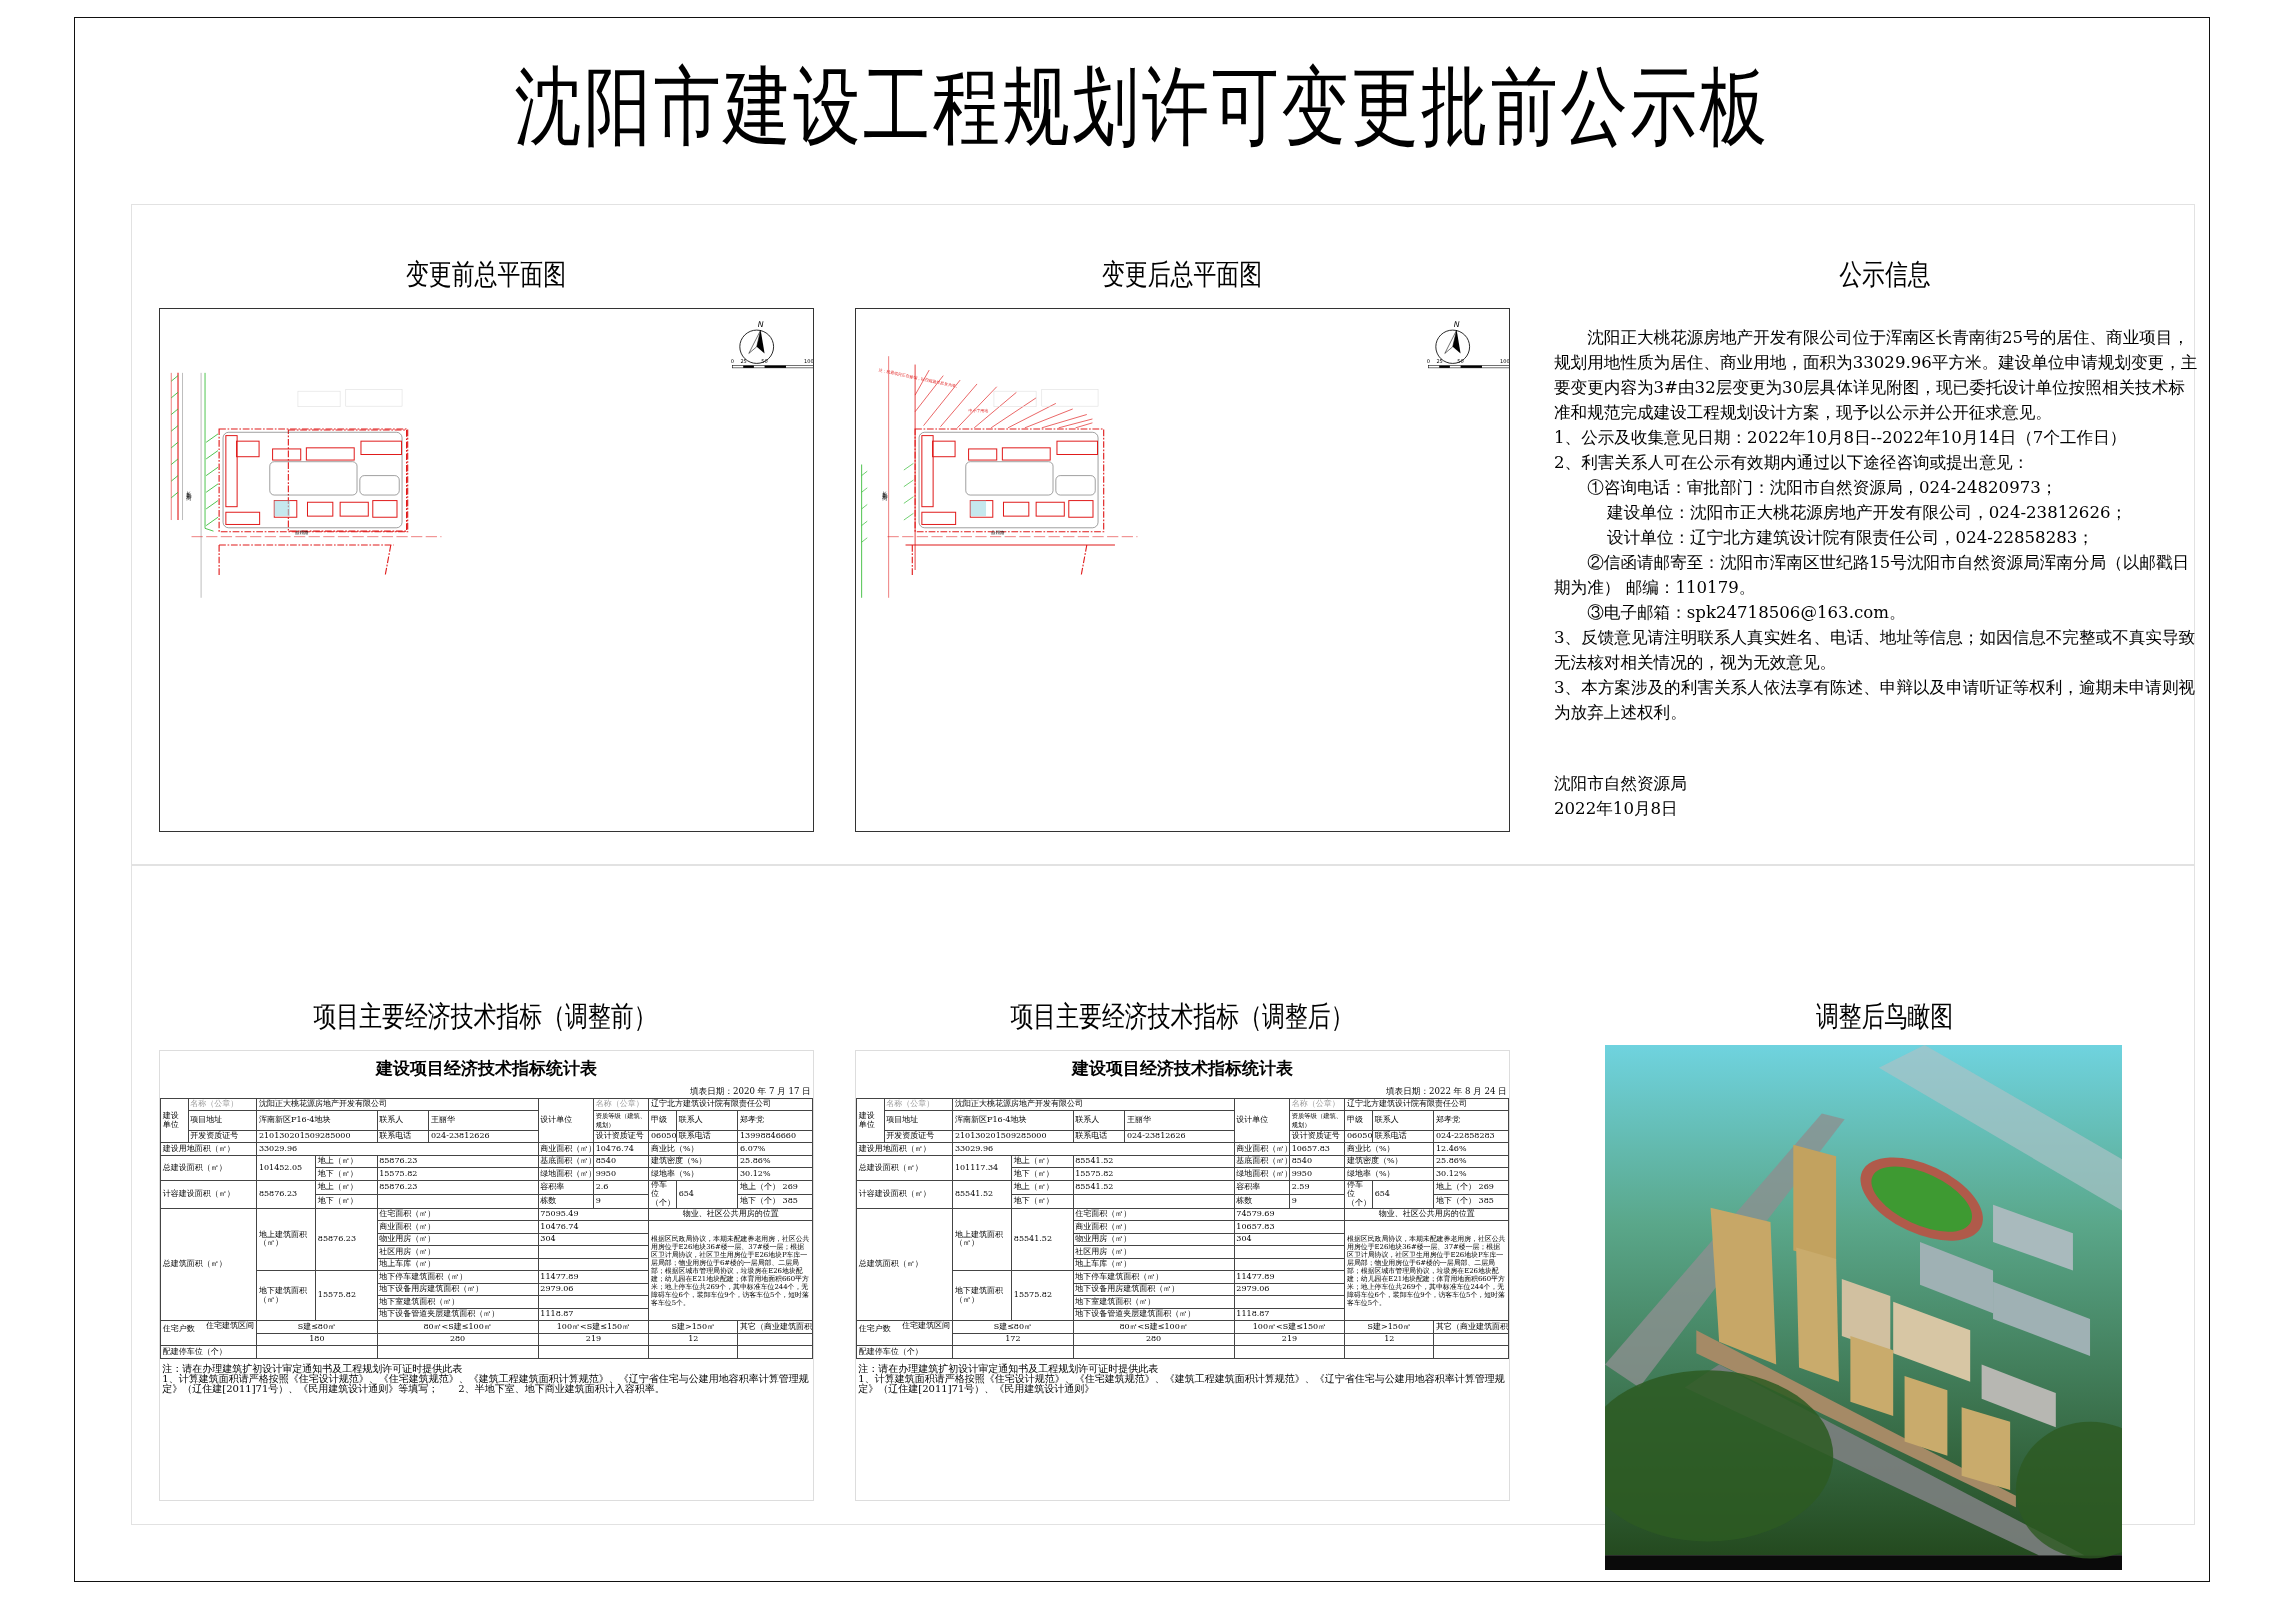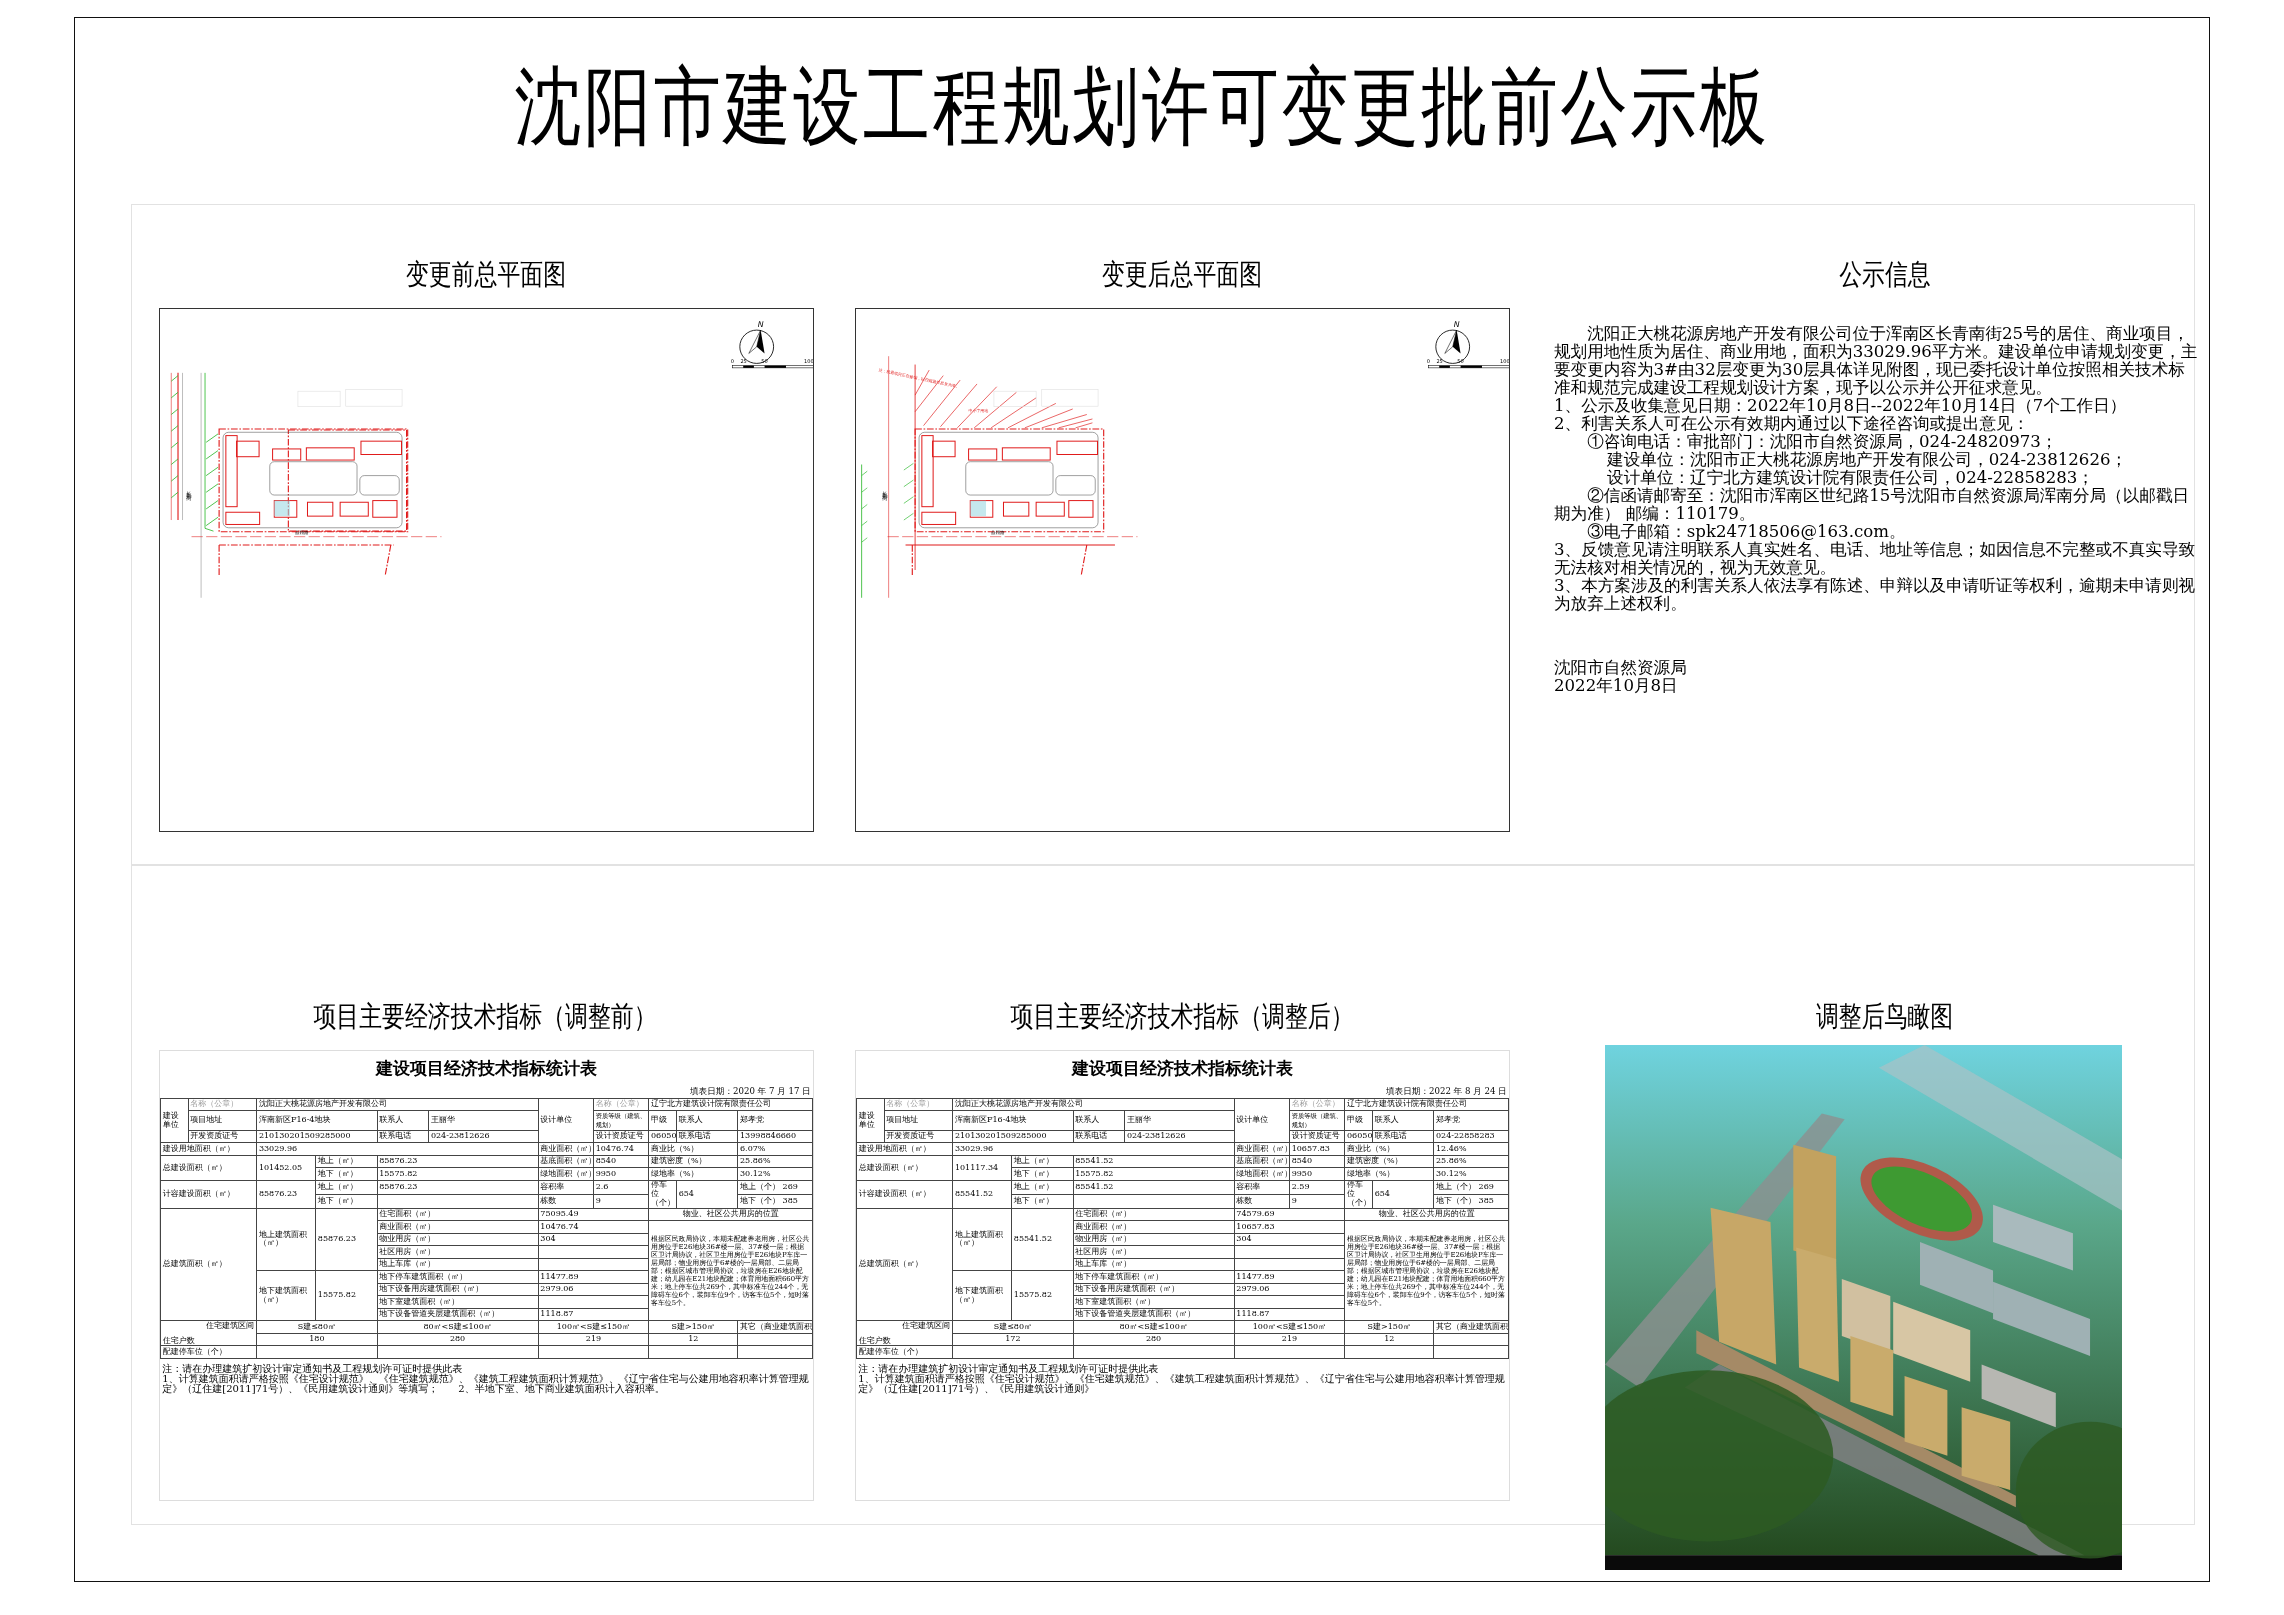--- a/index.html
+++ b/index.html
@@ -3,38 +3,38 @@
 <meta charset="utf-8">
 <style>
   html,body{margin:0;padding:0;background:#fff;}
   body{width:2284px;height:1616px;position:relative;overflow:hidden;font-family:"DejaVu Serif","Liberation Serif",serif;color:#000;}
   .frame{position:absolute;left:74px;top:17px;width:2136px;height:1565px;border:1.7px solid #111;box-sizing:border-box;}
   .main-title{position:absolute;left:0;top:63px;width:2284px;text-align:center;font-size:86px;letter-spacing:3.4px;font-family:"DejaVu Serif",serif;transform:scaleX(0.78);transform-origin:center;line-height:1;}
   .panel{position:absolute;border:1.1px solid #e2e2e2;box-sizing:border-box;background:#fff;}
   .sec-title{position:absolute;text-align:center;font-size:28.6px;line-height:1;transform:scaleX(0.8);}
   .plan-box{position:absolute;border:1.1px solid #333;box-sizing:border-box;background:#fff;overflow:hidden;}
   .plan-box svg{width:100%;height:100%;display:block;}
-  .notice{position:absolute;left:1554px;top:325px;width:645px;font-size:16.6px;line-height:18px;font-family:"DejaVu Serif",serif;}
+  .notice{position:absolute;left:1554px;top:325px;width:645px;font-size:16.6px;line-height:25px;font-family:"DejaVu Serif",serif;}
   .notice p{margin:0;}
   .notice .ind1{text-indent:2em;}
   .notice .ind2{padding-left:2em;}
   .notice .ind3{padding-left:3.2em;}
   .notice .gap{height:46px;}
   .tbl-wrap{position:absolute;border:1.1px solid #ddd;box-sizing:border-box;background:#fff;}
   .tbl-title{text-align:center;font-size:17px;font-weight:bold;font-family:Liberation Sans, sans-serif;height:35px;line-height:35px;}
   table.eco{border-collapse:collapse;width:100%;font-size:8px;font-family:"DejaVu Serif",serif;table-layout:fixed;}
   table.eco td{border:0.9px solid #444;padding:0.6px 1.7px;height:10.3px;line-height:8.6px;vertical-align:middle;overflow:hidden;white-space:nowrap;}
   table.eco td.wrap{white-space:normal;}
   table.eco td.c{text-align:center;}
   table.eco td.gray{color:#999;}
   .datefill{text-align:right;font-size:8.6px;padding-right:2.3px;}
   .notes{font-size:10px;line-height:9.7px;padding:5.7px 2.3px;font-family:"DejaVu Serif",serif;}
   .diag{position:relative;}
   .diag span.a{position:absolute;right:2.3px;top:0.6px;}
-  .diag span.b{position:absolute;left:1.7px;bottom:0;}
+  .diag span.b{position:absolute;left:1.7px;bottom:12px;}
   .aerial{position:absolute;left:1605px;top:1045px;width:517px;height:525px;overflow:hidden;}
 </style>
 </head>
 <body>
 
 <div class="frame"></div>
 
 <div class="main-title">沈阳市建设工程规划许可变更批前公示板</div>
 
 <div class="panel" style="left:131px;top:204px;width:2064px;height:661px;"></div>

